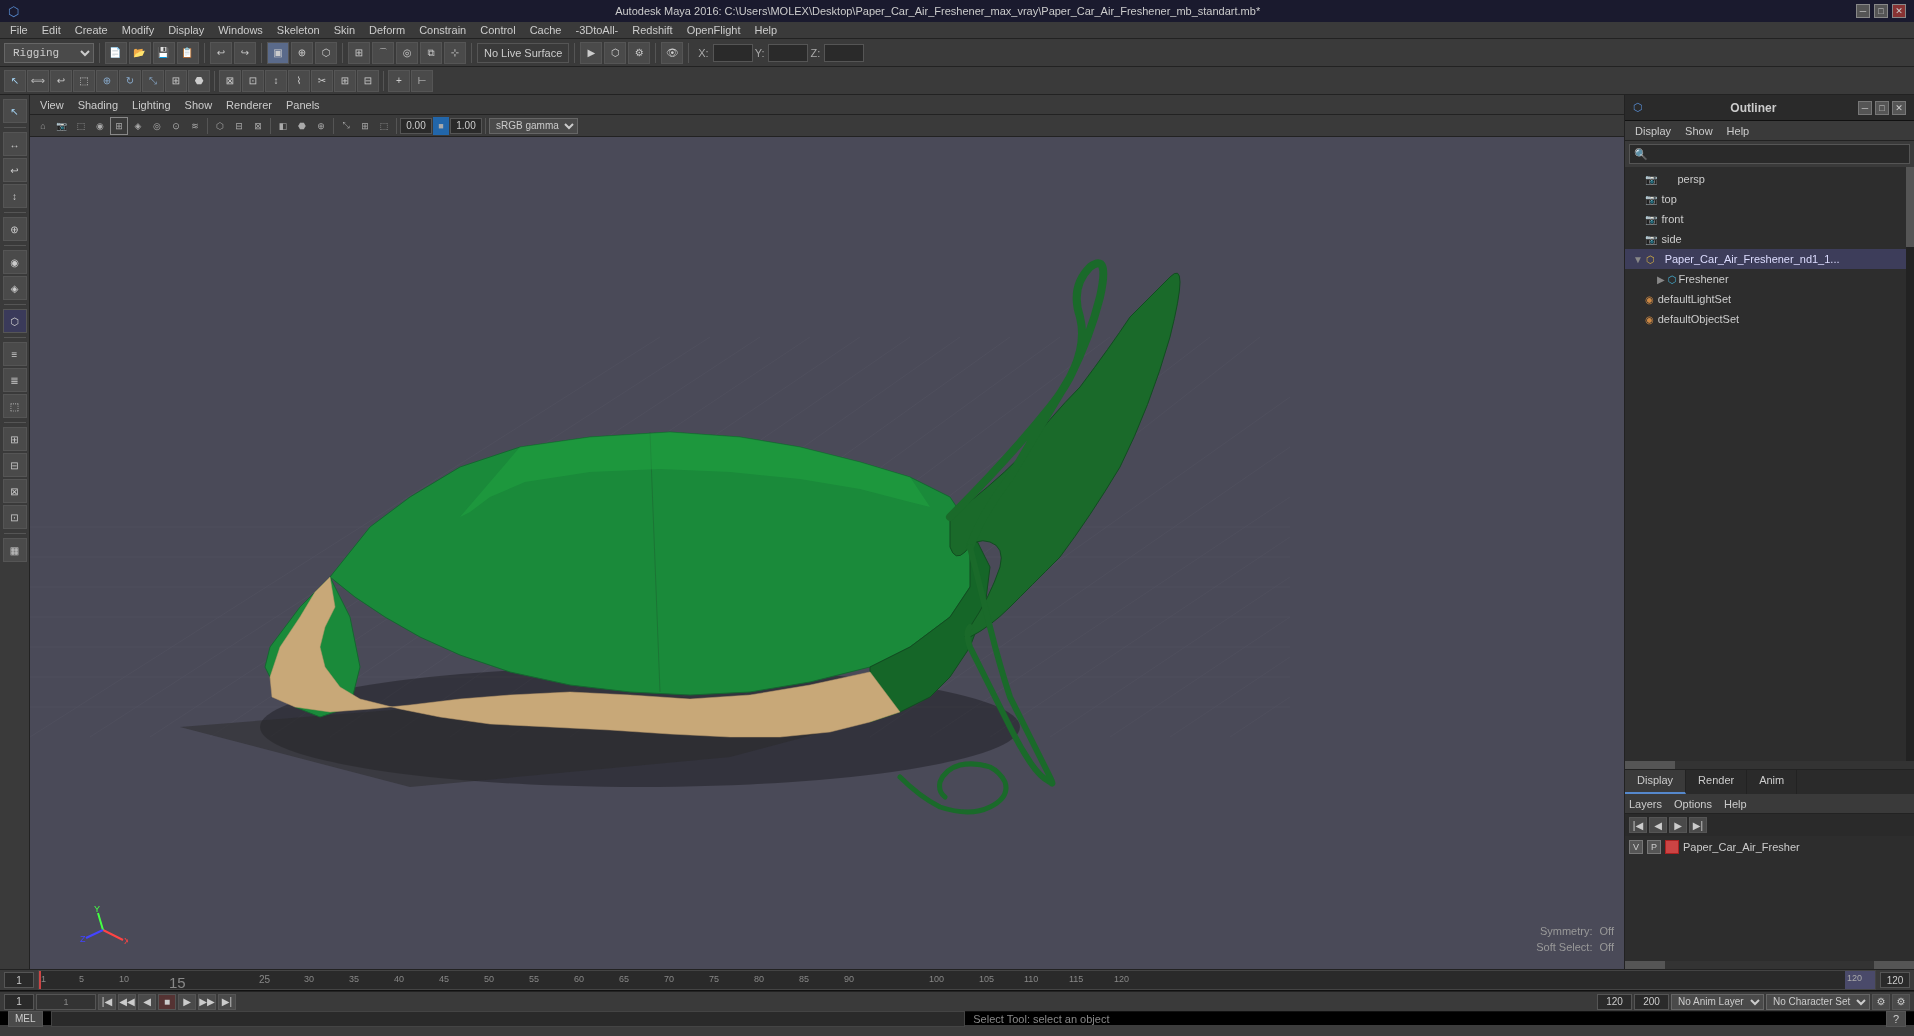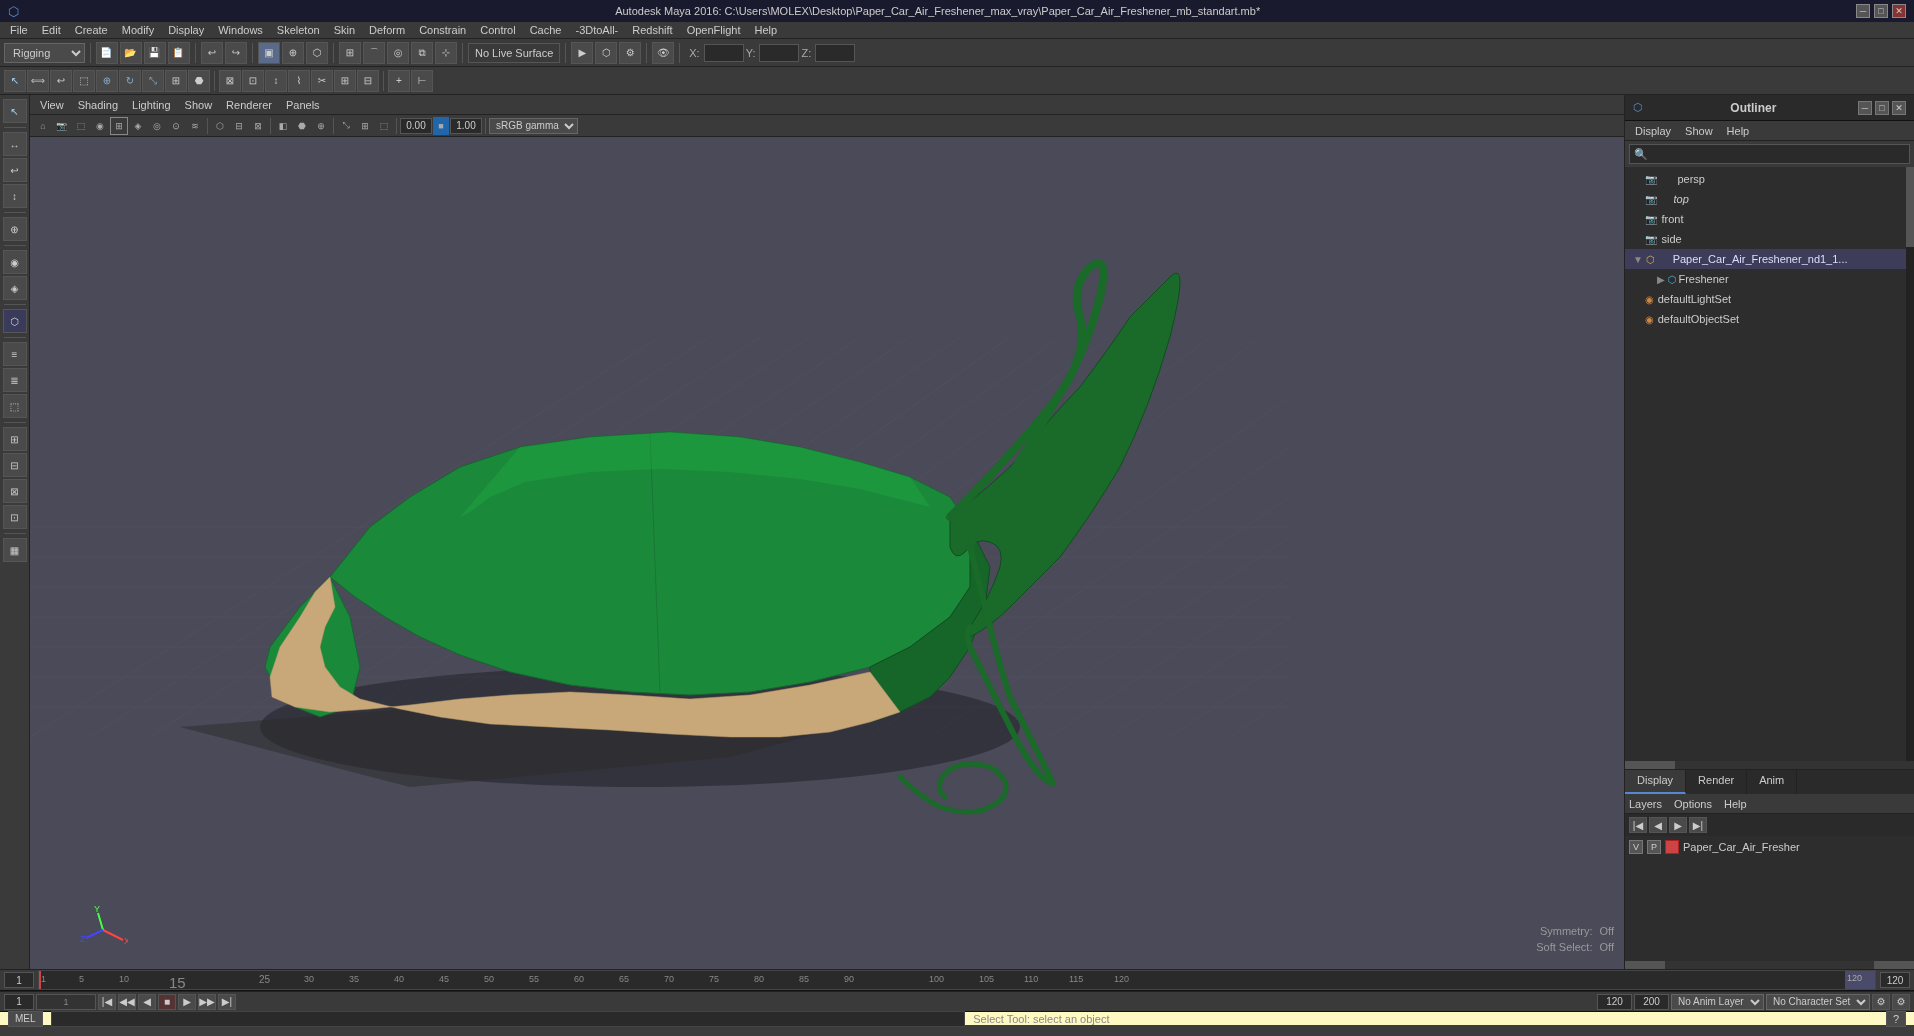--- a/index.html
+++ b/index.html
@@ -65,20 +65,21 @@
     }
     .toolbar-separator { width: 1px; height: 20px; background: #555; margin: 0 3px; }
     .toolbar-dropdown {
       height: 20px;
       background: #4a4a4a;
       border: 1px solid #666;
       color: #ccc;
       font-size: 11px;
       padding: 0 4px;
       cursor: pointer;
+      font-family: Liberation Mono, monospace;
     }
     .no-live-surface {
       background: #3a3a3a;
       border: 1px solid #555;
       color: #ccc;
       font-size: 11px;
       padding: 2px 6px;
       cursor: pointer;
       height: 20px;
       display: flex; align-items: center;
@@ -228,21 +229,21 @@
       height: 16px;
       background: #4a4a4a;
       border: 1px solid #666;
       color: #ccc;
       font-size: 10px;
       padding: 0 2px;
     }
 
     
     #bottom-bar {
-      background: #fef9c3;
+      background: #000000;
       height: 14px;
       display: flex;
       align-items: center;
       padding: 0 8px;
       border-top: 1px solid #111;
       gap: 8px;
     }
     .mel-btn {
       background: #4a4a4a;
       border: 1px solid #555;
@@ -805,37 +806,37 @@
 
     <div id="outliner-tree" style="flex:1; position:relative;">
 
       <div class="tree-item" style="padding-left:20px;">
         <span class="camera-icon">📷</span>
         <span style="margin-left:20px;">persp</span>
       </div>
 
       <div class="tree-item" style="padding-left:20px;">
         <span class="camera-icon">📷</span>
-        <span style="margin-left:16px;font-style:italic;">top</span>
+        <span style="margin-left:4px;">top</span>
       </div>
 
       <div class="tree-item" style="padding-left:20px;">
         <span class="camera-icon">📷</span>
         <span style="margin-left:4px;">front</span>
       </div>
 
       <div class="tree-item" style="padding-left:20px;">
         <span class="camera-icon">📷</span>
         <span style="margin-left:4px;">side</span>
       </div>
 
       <div class="tree-item" style="padding-left:8px; background:#3d3d5a;">
         <span class="expand-icon">▼</span>
         <span class="group-icon">⬡</span>
-        <span style="margin-left:18px; color:#ddddff;">Paper_Car_Air_Freshener_nd1_1...</span>
+        <span style="margin-left:10px; color:#ddddff;">Paper_Car_Air_Freshener_nd1_1...</span>
       </div>
 
       <div class="tree-item" style="padding-left:32px;">
         <span class="expand-icon">▶</span>
         <span class="group-icon" style="color:#44aacc;">⬡</span>
         <span style="margin-left:2px;">Freshener</span>
       </div>
 
       <div class="tree-item" style="padding-left:20px;">
         <span class="set-icon">◉</span>

